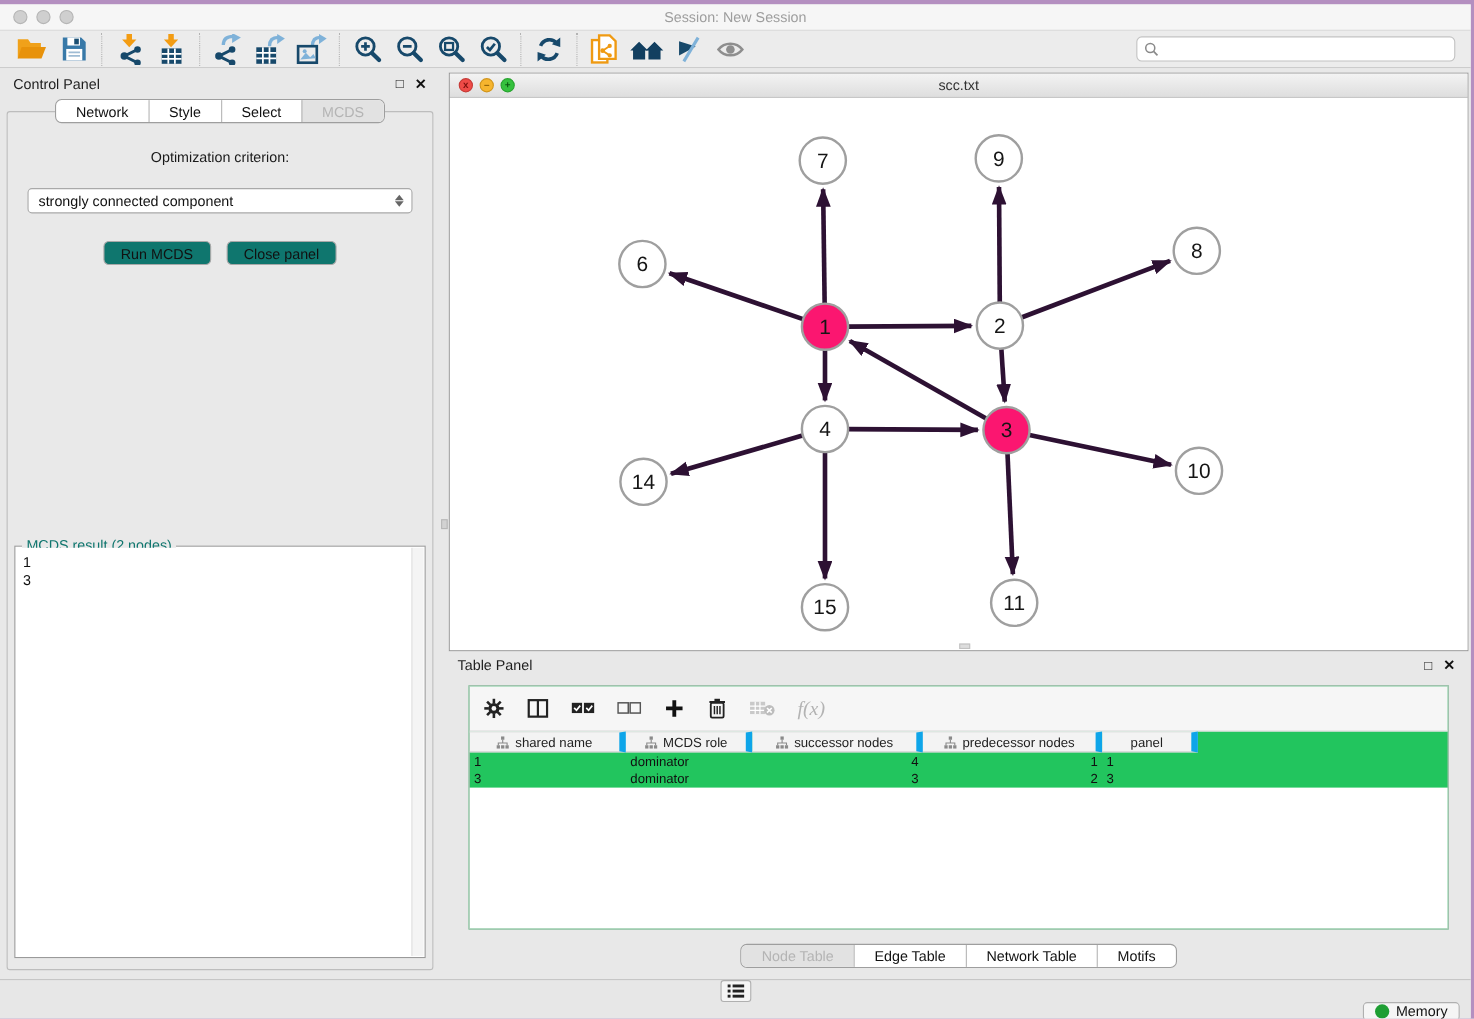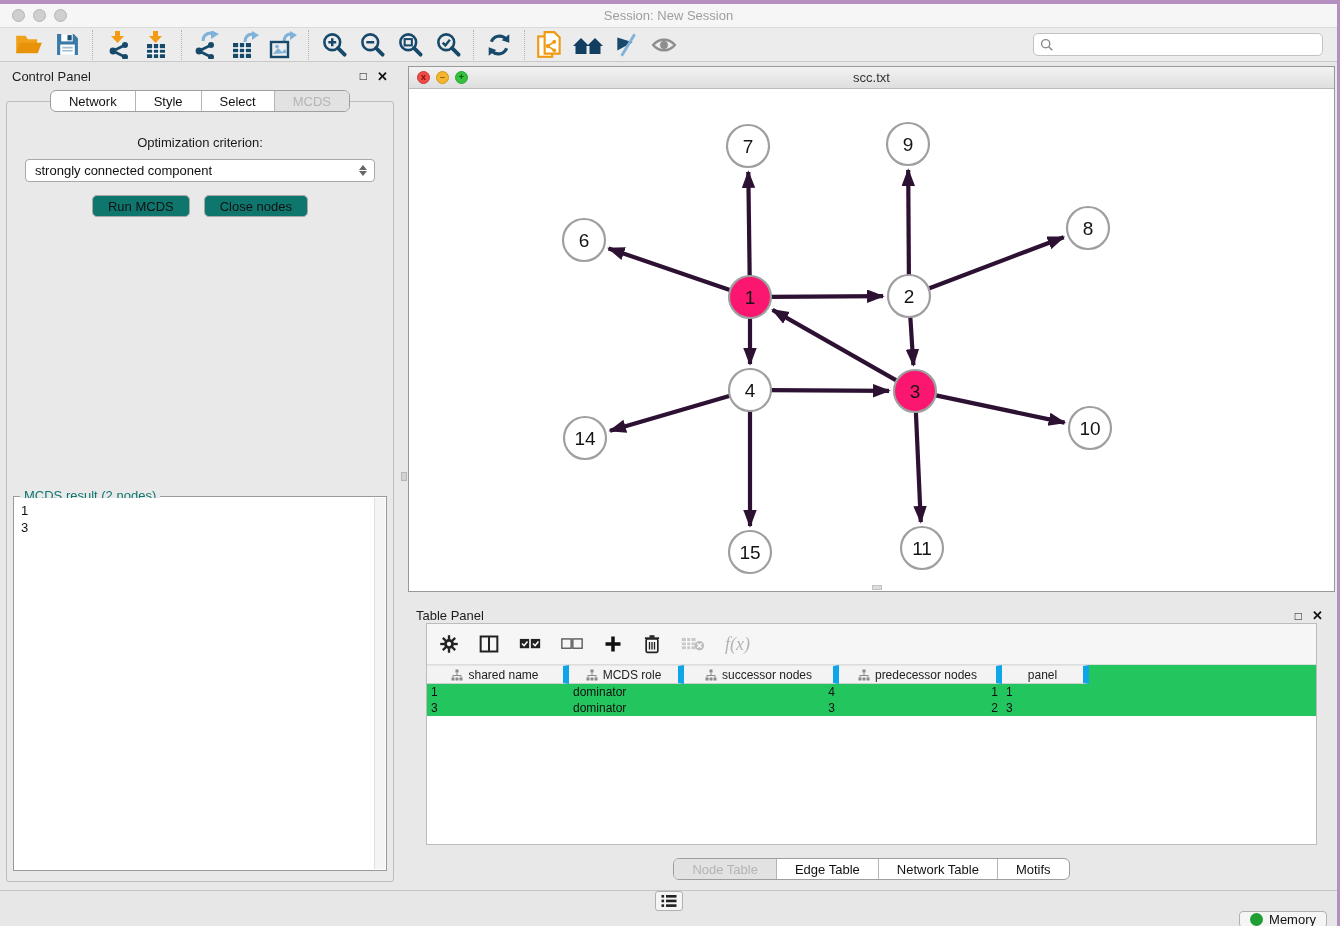--- a/index.html
+++ b/index.html
@@ -29,21 +29,21 @@
   .cp-header { height:28px; display:flex; align-items:center; padding:0 12px; }
   .cp-title { font-size:13px; color:#1d1d1d; }
   .panel-btns { margin-left:auto; display:flex; gap:10px; align-items:center; }
   .float-glyph { font-size:12px; color:#111; }
   .close-glyph { font-size:13px; font-weight:bold; color:#111; }
   .cp-tabs-row { display:flex; justify-content:center; position:relative; z-index:2; }
   .seg { display:inline-flex; border:1px solid #9e9e9e; border-radius:6px; overflow:hidden; background:#fff; height:22px; }
   .seg > div { padding:2px 18px; font-size:13px; color:#111; border-left:1px solid #b5b5b5; display:flex; align-items:center; }
   .seg > div:first-child { border-left:none; }
   .seg > div.sel { background:#e2e2e2; color:#b4b4b4; }
-  .cp-panel { flex:1; margin:-11px 6px 8px 6px; border:1px solid #bdbdbd; border-radius:3px; background:#e9e9e9; display:flex; flex-direction:column; padding-top:11px; }
+  .cp-panel { flex:1; margin:-11px 6px 8px 6px; border:1px solid #bdbdbd; border-radius:3px; background:#e9e9e9; display:flex; flex-direction:column; padding-top:11px;gap:12px; }
   .opt-label { margin-top:22px; text-align:center; font-size:13px; color:#1a1a1a; }
   .select-row { margin:9px 18px 0 18px; }
   .mac-select { height:23px; background:#fff; border:1px solid #a9a9a9; border-radius:4px; display:flex; align-items:center; font-size:13px; padding-left:9px; color:#111; }
   .stepper { margin-left:auto; margin-right:7px; display:flex; flex-direction:column; gap:1px; }
   .stepper i { width:0; height:0; border-left:4px solid transparent; border-right:4px solid transparent; }
   .step-up { border-bottom:5px solid #666; }
   .step-dn { border-top:5px solid #666; }
   .btn-row { margin-top:13px; display:flex; justify-content:center; gap:14px; }
   .mac-btn { height:22px; background:#0f766e; border:1px solid #a8a8a8; border-radius:5px; font-size:13px; color:#111; padding:0 15px; display:flex; align-items:center; }
   .cp-spacer { flex:1; }
@@ -65,21 +65,21 @@
   .nwl-close { background:#ef4b47; border:1px solid #c63a36; color:#7e100d; }
   .nwl-min { background:#f6b52e; border:1px solid #d1951c; color:#8a5c00; }
   .nwl-max { background:#35c13e; border:1px solid #27a42f; color:#0c5b12; }
   .nw-title { position:absolute; left:0; right:0; text-align:center; font-size:13px; color:#333; }
   .nw-canvas { flex:1; position:relative; overflow:hidden; background:#fff; }
   .nw-hscroll { position:absolute; bottom:1px; left:50%; width:10px; height:5px; background:#ddd; border:1px solid #c2c2c2; }
   .vgap { height:5px; }
 
   
   .table-panel { flex:1; background:#e8e8e8; display:flex; flex-direction:column; }
-  .tp-header { height:26px; display:flex; align-items:flex-end; padding:0 12px 0 8px; }
+  .tp-header { height:26px; display:flex; align-items:flex-start; padding:0 12px 0 8px; }
   .tp-title { font-size:13px; color:#1d1d1d; }
   .tp-body { margin:0 18px; background:#22c55e; border:1px solid #bcbcbc; height:222px; display:flex; flex-direction:column; }
   .tp-toolbar { height:41px; background:#f6f6f6; border-bottom:1px solid #ddd; display:flex; align-items:center; padding:0 12px; gap:20px; }
   .tp-ic { display:flex; align-items:center; justify-content:center; }
   .fx { font-family:"Liberation Serif", serif; font-style:italic; font-size:18px; color:#b3b3b3; }
   .tbl-header { display:flex; height:19px; }
   .th-cell { background:#f3f3f3; border-bottom:1px solid #cfcfcf; border-right:6px solid #0ea5e9; border-top:1px solid #e5e5e5; display:flex; align-items:center; justify-content:center; gap:5px; font-size:12px; color:#222; }
   .tbl-row { display:flex; height:16px; align-items:center; }
   .td { font-size:12px; color:#111; padding:0 4px; }
   .ra { text-align:right; }
@@ -269,21 +269,21 @@
           <div class="mac-select">
             <span>strongly connected component</span>
             <span class="stepper">
                 <i class="step-up"></i>
                 <i class="step-dn"></i>
               </span>
           </div>
         </div>
         <div class="btn-row">
           <button class="mac-btn">Run MCDS</button>
-          <button class="mac-btn">Close nodes</button>
+          <button class="mac-btn">Close panel</button>
         </div>
         <div class="cp-spacer"></div>
         <div class="result-group">
           <span class="result-legend">MCDS result (2 nodes)</span>
           <div class="result-text">1
 3</div>
           <div class="result-scroll"></div>
         </div>
       </div>
     </div>

